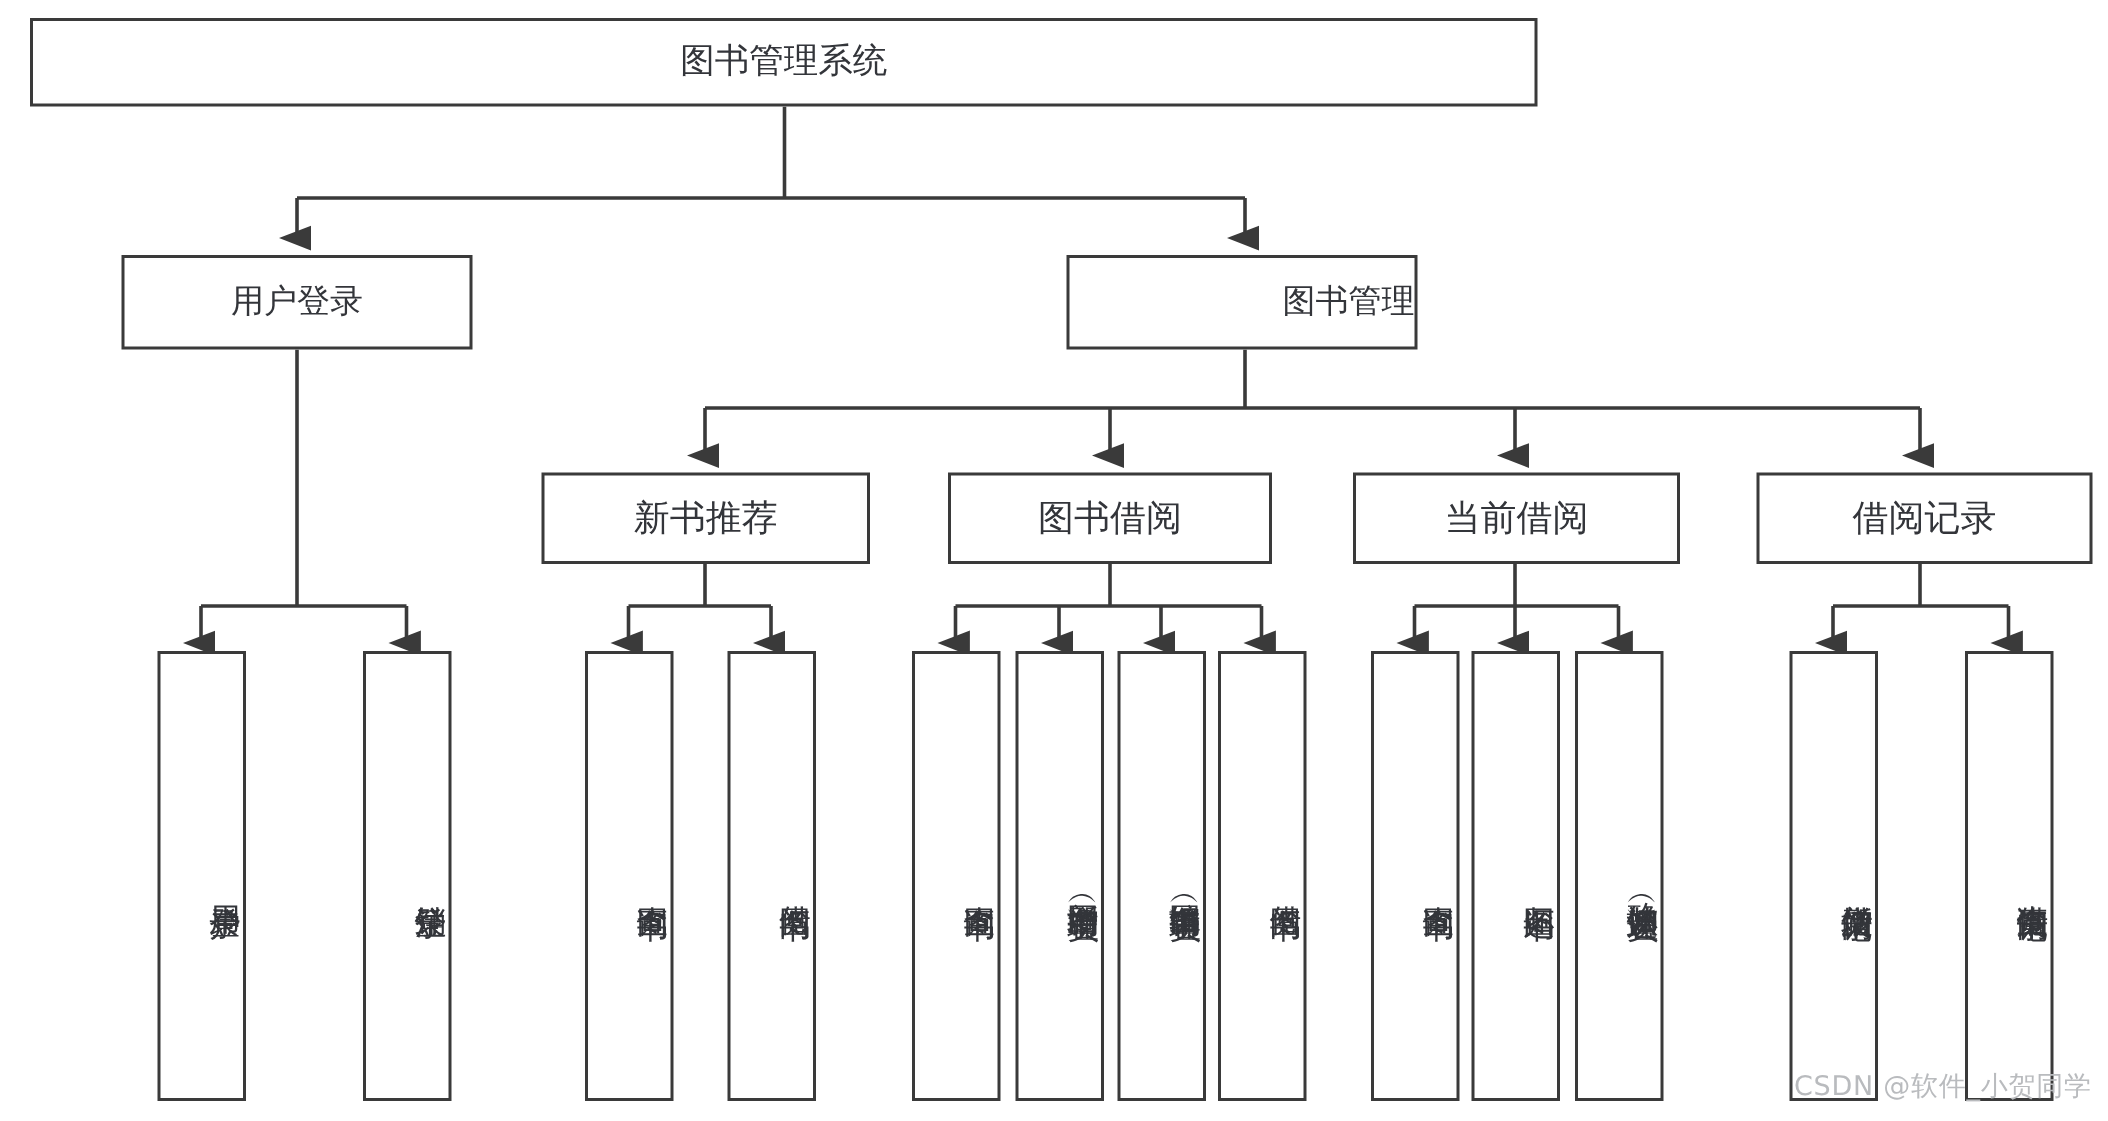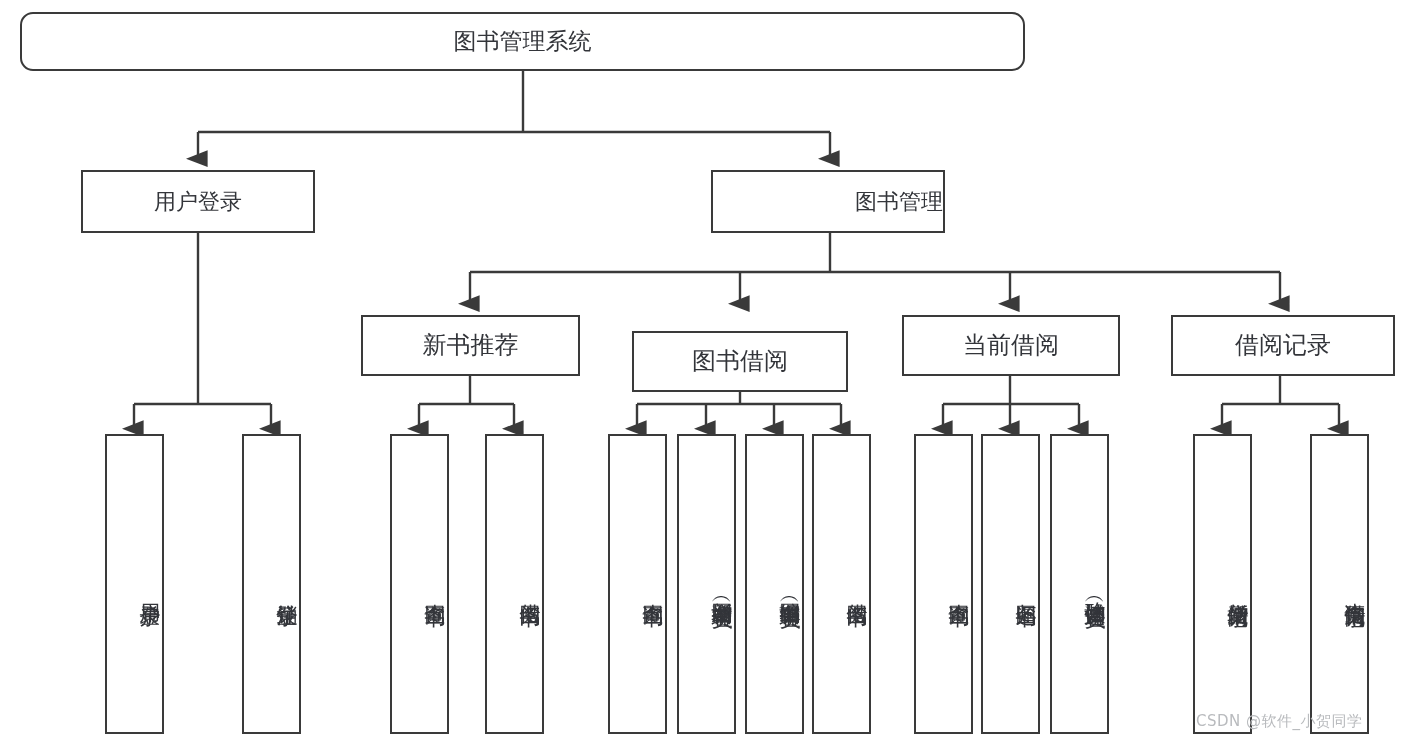--- a/index.html
+++ b/index.html
@@ -32,21 +32,20 @@
     background: #ffffff;
     display: flex;
     align-items: center;
     justify-content: center;
     color: #33353a;
     line-height: 1.18;
     z-index: 2;
   }
   .node-root {
     font-size: 23px;
-    border-radius: 13px;
   }
   .node-l2 {
     font-size: 22px;
   }
   .node-l3 {
     font-size: 24px;
   }
   .node-leaf {
     font-size: 21px;
     writing-mode: vertical-rl;
@@ -59,21 +58,21 @@
   }
   .node-leaf .lbl {
     writing-mode: vertical-rl;
     text-orientation: upright;
     display: block;
   }
   .watermark {
     position: absolute;
     left: 1196px;
     top: 712px;
-    font-size: 15px;
+    font-size: 18px;
     color: #b9bbbe;
     letter-spacing: 0.5px;
     white-space: nowrap;
     z-index: 3;
   }
 </style>
 </head>
 <body>
 
 <div id="canvas">
@@ -135,21 +134,21 @@
   <div class="node node-l2" style="left:81px; top:170px; width:234px; height:63px;">
     <span class="lbl">用户登录</span>
   </div>
   <div class="node node-l2" style="left:711px; top:170px; width:234px; height:63px;justify-content:flex-end;">
     <span class="lbl">图书管理</span>
   </div>
 
   <div class="node node-l3" style="left:361px; top:315px; width:219px; height:61px;">
     <span class="lbl">新书推荐</span>
   </div>
-  <div class="node node-l3" style="left:632px; top:315px; width:216px; height:61px;margin-top:16px;">
+  <div class="node node-l3" style="left:632px; top:315px; width:216px; height:61px;">
     <span class="lbl">图书借阅</span>
   </div>
   <div class="node node-l3" style="left:902px; top:315px; width:218px; height:61px;justify-content:center;">
     <span class="lbl">当前借阅</span>
   </div>
   <div class="node node-l3" style="left:1171px; top:315px; width:224px; height:61px;">
     <span class="lbl">借阅记录</span>
   </div>
 
   <div class="node node-leaf" style="left:105px; top:434px; width:59px; height:300px;">

